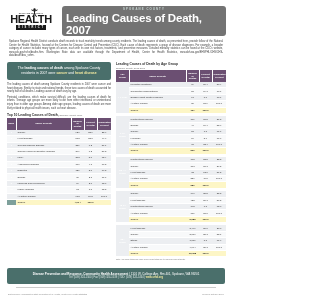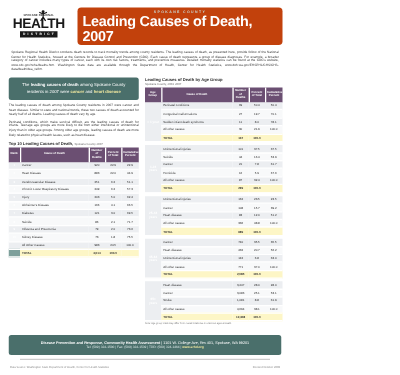--- a/index.html
+++ b/index.html
@@ -23,21 +23,21 @@
     line-height: 11px; position: relative; font-family: "Liberation Sans", sans-serif;
   }
   .logo-figure {
     position: absolute; left: 20px; top: -6px; width: 9px; height: 9px;
   }
   .logo-bar {
     background: #1a1a1a; color: #fff; font-size: 2.6px; letter-spacing: .55px;
     font-weight: bold; padding: 1px 2px; margin-top: .5px; white-space: nowrap;
   }
   .title-band {
-    flex: 1; background: #c2410c; border-radius: 3px; margin-left: 4px;
+    flex: 1; background: #737373; border-radius: 3px; margin-left: 4px;
     display: flex; flex-direction: column; align-items: center; justify-content: center;
     padding: 2px 4px;
   }
   .title-eyebrow {
     color: #c8d8d5; font-size: 2.8px; letter-spacing: 1.1px; font-weight: bold;
     text-transform: uppercase; margin-bottom: 1px;
   }
   .title-main { color: #ffffff; font-size: 11.5px; font-weight: bold; letter-spacing: -.2px; }
 
   

